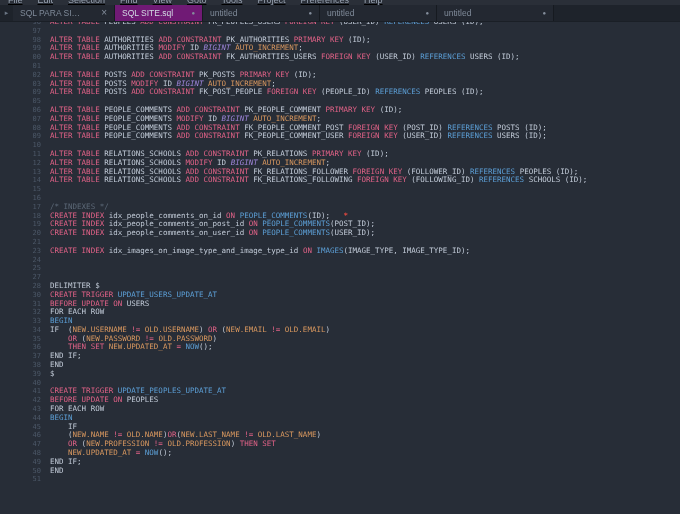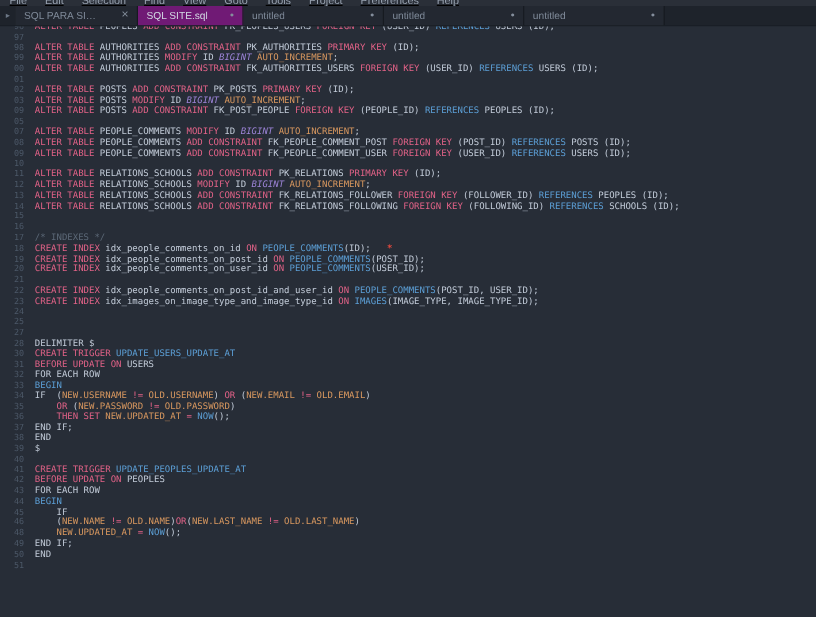--- a/index.html
+++ b/index.html
@@ -35,21 +35,21 @@
   .tab:nth-of-type(1){width:102px;}
   .tab:nth-of-type(2){width:88px;}
   .tab:nth-of-type(3),.tab:nth-of-type(4),.tab:nth-of-type(5){width:117px;}
   .tab.active{background:#701a75;color:#d3dae4;}
   .tab-label{overflow:hidden;text-overflow:ellipsis;}
   .tab-ind{margin-left:6px;color:#848e9c;flex:none;}
   .tab-ind.dot{font-size:6px;}
   .tab-ind.close{font-size:10px;line-height:10px;}
   
   .editor{height:492px;overflow:hidden;background:#272d37;position:relative;}
-  .code-wrap{margin-top:-4px;}
+  .code-wrap{margin-top:-4px;padding-left:21px;}
   .line{
     display:flex;height:8.8px;line-height:8.8px;white-space:pre;
     font-family:"DejaVu Sans Mono",monospace;font-size:7.5px;
   }
   .gutter{
     width:20px;flex:none;text-align:right;padding-right:9px;
     color:#4c5868;font-size:7px;
   }
   .code{flex:1;}
   
@@ -109,36 +109,36 @@
         <div class="line"><span class="gutter">96</span><span class="code"><span class="tk-k">ALTER TABLE </span><span class="tk-d">PEOPLES </span><span class="tk-k">ADD CONSTRAINT </span><span class="tk-d">FK_PEOPLES_USERS </span><span class="tk-k">FOREIGN KEY </span><span class="tk-d">(USER_ID) </span><span class="tk-b">REFERENCES </span><span class="tk-d">USERS (ID);</span></span></div>
         <div class="line"><span class="gutter">97</span><span class="code"></span></div>
         <div class="line"><span class="gutter">98</span><span class="code"><span class="tk-k">ALTER TABLE </span><span class="tk-d">AUTHORITIES </span><span class="tk-k">ADD CONSTRAINT </span><span class="tk-d">PK_AUTHORITIES </span><span class="tk-k">PRIMARY KEY </span><span class="tk-d">(ID);</span></span></div>
         <div class="line"><span class="gutter">99</span><span class="code"><span class="tk-k">ALTER TABLE </span><span class="tk-d">AUTHORITIES </span><span class="tk-k">MODIFY </span><span class="tk-d">ID </span><span class="tk-t">BIGINT </span><span class="tk-o">AUTO_INCREMENT</span><span class="tk-d">;</span></span></div>
         <div class="line"><span class="gutter">00</span><span class="code"><span class="tk-k">ALTER TABLE </span><span class="tk-d">AUTHORITIES </span><span class="tk-k">ADD CONSTRAINT </span><span class="tk-d">FK_AUTHORITIES_USERS </span><span class="tk-k">FOREIGN KEY </span><span class="tk-d">(USER_ID) </span><span class="tk-b">REFERENCES </span><span class="tk-d">USERS (ID);</span></span></div>
         <div class="line"><span class="gutter">01</span><span class="code"></span></div>
         <div class="line"><span class="gutter">02</span><span class="code"><span class="tk-k">ALTER TABLE </span><span class="tk-d">POSTS </span><span class="tk-k">ADD CONSTRAINT </span><span class="tk-d">PK_POSTS </span><span class="tk-k">PRIMARY KEY </span><span class="tk-d">(ID);</span></span></div>
         <div class="line"><span class="gutter">03</span><span class="code"><span class="tk-k">ALTER TABLE </span><span class="tk-d">POSTS </span><span class="tk-k">MODIFY </span><span class="tk-d">ID </span><span class="tk-t">BIGINT </span><span class="tk-o">AUTO_INCREMENT</span><span class="tk-d">;</span></span></div>
         <div class="line"><span class="gutter">09</span><span class="code"><span class="tk-k">ALTER TABLE </span><span class="tk-d">POSTS </span><span class="tk-k">ADD CONSTRAINT </span><span class="tk-d">FK_POST_PEOPLE </span><span class="tk-k">FOREIGN KEY </span><span class="tk-d">(PEOPLE_ID) </span><span class="tk-b">REFERENCES </span><span class="tk-d">PEOPLES (ID);</span></span></div>
         <div class="line"><span class="gutter">05</span><span class="code"></span></div>
+        <div class="line"><span class="gutter">06</span><span class="code"><span class="tk-k">ALTER TABLE </span><span class="tk-d">PEOPLE_COMMENTS </span><span class="tk-k">ADD CONSTRAINT </span><span class="tk-d">PK_PEOPLE_COMMENT </span><span class="tk-k">PRIMARY KEY </span><span class="tk-d">(ID);</span></span></div>
         <div class="line"><span class="gutter">07</span><span class="code"><span class="tk-k">ALTER TABLE </span><span class="tk-d">PEOPLE_COMMENTS </span><span class="tk-k">MODIFY </span><span class="tk-d">ID </span><span class="tk-t">BIGINT </span><span class="tk-o">AUTO_INCREMENT</span><span class="tk-d">;</span></span></div>
         <div class="line"><span class="gutter">08</span><span class="code"><span class="tk-k">ALTER TABLE </span><span class="tk-d">PEOPLE_COMMENTS </span><span class="tk-k">ADD CONSTRAINT </span><span class="tk-d">FK_PEOPLE_COMMENT_POST </span><span class="tk-k">FOREIGN KEY </span><span class="tk-d">(POST_ID) </span><span class="tk-b">REFERENCES </span><span class="tk-d">POSTS (ID);</span></span></div>
         <div class="line"><span class="gutter">09</span><span class="code"><span class="tk-k">ALTER TABLE </span><span class="tk-d">PEOPLE_COMMENTS </span><span class="tk-k">ADD CONSTRAINT </span><span class="tk-d">FK_PEOPLE_COMMENT_USER </span><span class="tk-k">FOREIGN KEY </span><span class="tk-d">(USER_ID) </span><span class="tk-b">REFERENCES </span><span class="tk-d">USERS (ID);</span></span></div>
         <div class="line"><span class="gutter">10</span><span class="code"></span></div>
         <div class="line"><span class="gutter">11</span><span class="code"><span class="tk-k">ALTER TABLE </span><span class="tk-d">RELATIONS_SCHOOLS </span><span class="tk-k">ADD CONSTRAINT </span><span class="tk-d">PK_RELATIONS </span><span class="tk-k">PRIMARY KEY </span><span class="tk-d">(ID);</span></span></div>
         <div class="line"><span class="gutter">12</span><span class="code"><span class="tk-k">ALTER TABLE </span><span class="tk-d">RELATIONS_SCHOOLS </span><span class="tk-k">MODIFY </span><span class="tk-d">ID </span><span class="tk-t">BIGINT </span><span class="tk-o">AUTO_INCREMENT</span><span class="tk-d">;</span></span></div>
         <div class="line"><span class="gutter">13</span><span class="code"><span class="tk-k">ALTER TABLE </span><span class="tk-d">RELATIONS_SCHOOLS </span><span class="tk-k">ADD CONSTRAINT </span><span class="tk-d">FK_RELATIONS_FOLLOWER </span><span class="tk-k">FOREIGN KEY </span><span class="tk-d">(FOLLOWER_ID) </span><span class="tk-b">REFERENCES </span><span class="tk-d">PEOPLES (ID);</span></span></div>
         <div class="line"><span class="gutter">14</span><span class="code"><span class="tk-k">ALTER TABLE </span><span class="tk-d">RELATIONS_SCHOOLS </span><span class="tk-k">ADD CONSTRAINT </span><span class="tk-d">FK_RELATIONS_FOLLOWING </span><span class="tk-k">FOREIGN KEY </span><span class="tk-d">(FOLLOWING_ID) </span><span class="tk-b">REFERENCES </span><span class="tk-d">SCHOOLS (ID);</span></span></div>
         <div class="line"><span class="gutter">15</span><span class="code"></span></div>
         <div class="line"><span class="gutter">16</span><span class="code"></span></div>
         <div class="line"><span class="gutter">17</span><span class="code"><span class="tk-c">/* INDEXES */</span></span></div>
         <div class="line"><span class="gutter">18</span><span class="code"><span class="tk-k">CREATE INDEX </span><span class="tk-d">idx_people_comments_on_id </span><span class="tk-k">ON </span><span class="tk-b">PEOPLE_COMMENTS</span><span class="tk-d">(ID);</span><span class="tk-d">   </span><span class="tk-r">*</span></span></div>
         <div class="line"><span class="gutter">19</span><span class="code"><span class="tk-k">CREATE INDEX </span><span class="tk-d">idx_people_comments_on_post_id </span><span class="tk-k">ON </span><span class="tk-b">PEOPLE_COMMENTS</span><span class="tk-d">(POST_ID);</span></span></div>
         <div class="line"><span class="gutter">20</span><span class="code"><span class="tk-k">CREATE INDEX </span><span class="tk-d">idx_people_comments_on_user_id </span><span class="tk-k">ON </span><span class="tk-b">PEOPLE_COMMENTS</span><span class="tk-d">(USER_ID);</span></span></div>
         <div class="line"><span class="gutter">21</span><span class="code"></span></div>
-        <div class="line"><span class="gutter">22</span><span class="code"><span class="tk-k">CREATE INDEX </span><span class="tk-d">idx_people_comments_on_post_id_and_user_id </span><span class="tk-k">ON </span><span class="tk-b">PEOPLE_COMMENTS</span><span class="tk-d">(POST_ID, USER_ID);</span></span></div>
         <div class="line"><span class="gutter">23</span><span class="code"><span class="tk-k">CREATE INDEX </span><span class="tk-d">idx_images_on_image_type_and_image_type_id </span><span class="tk-k">ON </span><span class="tk-b">IMAGES</span><span class="tk-d">(IMAGE_TYPE, IMAGE_TYPE_ID);</span></span></div>
         <div class="line"><span class="gutter">24</span><span class="code"></span></div>
         <div class="line"><span class="gutter">25</span><span class="code"></span></div>
         <div class="line"><span class="gutter">27</span><span class="code"></span></div>
         <div class="line"><span class="gutter">28</span><span class="code"><span class="tk-d">DELIMITER $</span></span></div>
         <div class="line"><span class="gutter">30</span><span class="code"><span class="tk-k">CREATE TRIGGER </span><span class="tk-b">UPDATE_USERS_UPDATE_AT</span></span></div>
         <div class="line"><span class="gutter">31</span><span class="code"><span class="tk-k">BEFORE UPDATE ON </span><span class="tk-d">USERS</span></span></div>
         <div class="line"><span class="gutter">32</span><span class="code"><span class="tk-d">FOR EACH ROW</span></span></div>
         <div class="line"><span class="gutter">33</span><span class="code"><span class="tk-b">BEGIN</span></span></div>
         <div class="line"><span class="gutter">34</span><span class="code"><span class="tk-d">IF  (</span><span class="tk-o">NEW.USERNAME </span><span class="tk-k">!= </span><span class="tk-o">OLD.USERNAME</span><span class="tk-d">) </span><span class="tk-k">OR </span><span class="tk-d">(</span><span class="tk-o">NEW.EMAIL </span><span class="tk-k">!= </span><span class="tk-o">OLD.EMAIL</span><span class="tk-d">)</span></span></div>
@@ -147,19 +147,20 @@
         <div class="line"><span class="gutter">37</span><span class="code"><span class="tk-d">END IF;</span></span></div>
         <div class="line"><span class="gutter">38</span><span class="code"><span class="tk-d">END</span></span></div>
         <div class="line"><span class="gutter">39</span><span class="code"><span class="tk-d">$</span></span></div>
         <div class="line"><span class="gutter">40</span><span class="code"></span></div>
         <div class="line"><span class="gutter">41</span><span class="code"><span class="tk-k">CREATE TRIGGER </span><span class="tk-b">UPDATE_PEOPLES_UPDATE_AT</span></span></div>
         <div class="line"><span class="gutter">42</span><span class="code"><span class="tk-k">BEFORE UPDATE ON </span><span class="tk-d">PEOPLES</span></span></div>
         <div class="line"><span class="gutter">43</span><span class="code"><span class="tk-d">FOR EACH ROW</span></span></div>
         <div class="line"><span class="gutter">44</span><span class="code"><span class="tk-b">BEGIN</span></span></div>
         <div class="line"><span class="gutter">45</span><span class="code"><span class="tk-d">    IF</span></span></div>
         <div class="line"><span class="gutter">46</span><span class="code"><span class="tk-d">    (</span><span class="tk-o">NEW.NAME </span><span class="tk-k">!= </span><span class="tk-o">OLD.NAME</span><span class="tk-d">)</span><span class="tk-k">OR</span><span class="tk-d">(</span><span class="tk-o">NEW.LAST_NAME </span><span class="tk-k">!= </span><span class="tk-o">OLD.LAST_NAME</span><span class="tk-d">)</span></span></div>
+        <div class="line"><span class="gutter">47</span><span class="code"><span class="tk-d">    </span><span class="tk-k">OR </span><span class="tk-d">(</span><span class="tk-o">NEW.PROFESSION </span><span class="tk-k">!= </span><span class="tk-o">OLD.PROFESSION</span><span class="tk-d">) </span><span class="tk-k">THEN SET</span></span></div>
         <div class="line"><span class="gutter">48</span><span class="code"><span class="tk-d">    </span><span class="tk-o">NEW.UPDATED_AT </span><span class="tk-k">= </span><span class="tk-b">NOW</span><span class="tk-d">();</span></span></div>
         <div class="line"><span class="gutter">49</span><span class="code"><span class="tk-d">END IF;</span></span></div>
         <div class="line"><span class="gutter">50</span><span class="code"><span class="tk-d">END</span></span></div>
         <div class="line"><span class="gutter">51</span><span class="code"></span></div>
       </div>
   </div>
 </div>
 
 </body></html>

